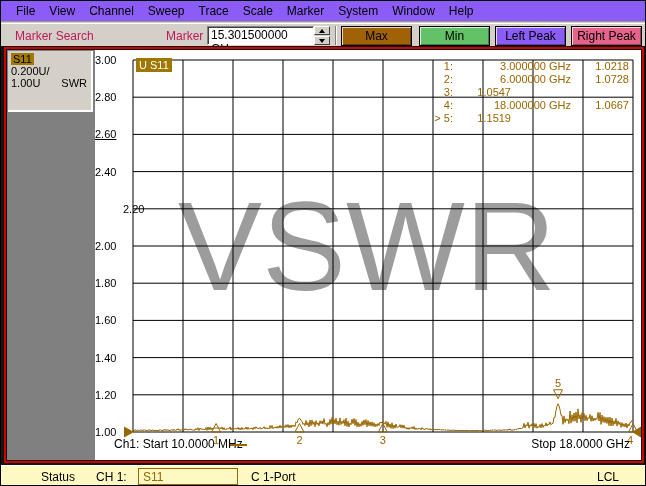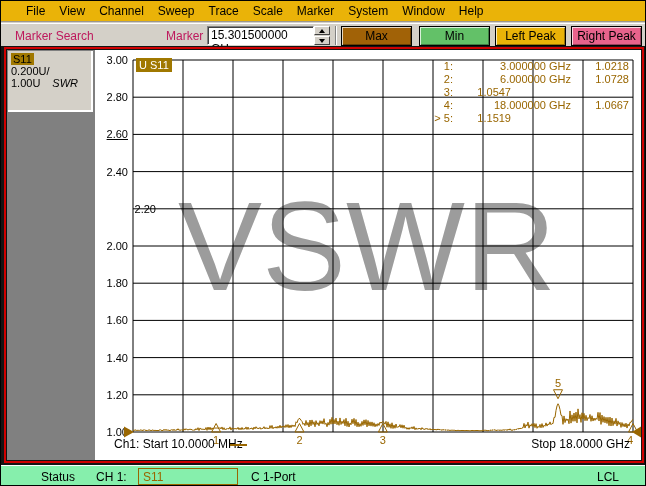--- a/index.html
+++ b/index.html
@@ -4,21 +4,21 @@
 <style>
   * { margin:0; padding:0; box-sizing:border-box; font-family:"Liberation Sans", sans-serif; }
   html,body { background:#000; }
   .window {
     position:relative; width:646px; height:486px; background:#d4d0c8;
     border:1px solid #000; overflow:hidden;
   }
   
   .menubar {
     position:absolute; left:0; top:0; width:100%; height:21px;
-    background:#eab308; display:flex; align-items:center; padding-left:18px;
+    background:#8b5cf6; display:flex; align-items:center; padding-left:8px;
     border-bottom:1px solid #9a968e;
   }
   .menu-item { font-size:12px; color:#000; padding:0 7px; line-height:19px; }
   
   .toolbar {
     position:absolute; left:0; top:22px; width:100%; height:23px;
     background:#d4d0c8; border-top:1px solid #fff;
   }
   .tb-label { position:absolute; font-size:12px; color:#be185d; top:5px; }
   #marker-search-label { left:14px; }
@@ -51,39 +51,39 @@
     border:2px solid #cf0000; background:#141414; }
   .inner { position:absolute; inset:1px; display:flex; }
   .sidebar { width:88px; background:#808080; position:relative; }
   .trace-panel {
     position:absolute; left:1px; top:1px; width:85px; height:61px;
     background:#d4d0c8; border-right:2px solid #fff; border-bottom:2px solid #fff;
     font-size:11px; color:#000; padding:2px 3px;
   }
   .trace-name { display:inline-block; background:#a07800; color:#000; padding:0 2px; }
   .trace-refline { position:relative; }
-  .trace-format { position:absolute; right:10px; top:0;font-style:italic; }
+  .trace-format { position:absolute; right:1px; top:0; }
   .screen { flex:1; background:#fff; position:relative; overflow:hidden; }
-  .ylabel { position:absolute; left:0; width:33px; text-align:right; font-size:11px; color:#000; height:13px; }
+  .ylabel { position:absolute; left:0; width:33px; text-align:left; font-size:11px; color:#000; height:13px; }
   .trace-label {
     position:absolute; left:41px; top:8px; background:#a07800; color:#fff;
     font-size:11px; padding:0 3px; height:14px; line-height:14px; z-index:5;
   }
   .mrow { position:absolute; left:300px; width:234px; height:13px; display:flex;
     font-size:11px; color:#996600; z-index:5; }
   .mrow span { display:block; text-align:right; }
   .m-n { width:58px; } .m-f { width:118px; } .m-v { width:58px; }
   #plot-svg { position:absolute; left:38px; top:10px; overflow:visible; }
   .annot { position:absolute; top:387px; height:14px; font-size:12px; color:#000; z-index:6; }
   #start-label { left:19px; }
   #stop-label { right:11px; }
   .legend-dash { position:absolute; left:135px; top:394px; width:17px; height:2px; background:#996600; z-index:6; }
   
   .statusbar { position:absolute; left:0; top:464px; width:100%; height:22px;
-    background:#86efac; border-top:1px solid #fff; font-size:12px; color:#000; }
+    background:#fef9c3; border-top:1px solid #fff; font-size:12px; color:#000; }
   .sb-item { position:absolute; top:4px; }
   #sb-status { left:40px; }
   #sb-channel { left:95px; }
   .sb-meas { position:absolute; left:137px; top:2px; width:100px; height:17px;
     border:1px solid #996600; color:#996600; padding:1px 0 0 4px; }
   #sb-cal { left:250px; }
   #sb-lcl { right:26px; }
 </style>
 </head>
 <body>
@@ -112,21 +112,21 @@
           <div class="tri-up"></div>
         </div>
       <div class="spin-btn spin-dn">
           <div class="tri-dn"></div>
         </div>
     </div>
     <div class="tb-sep"></div>
     <div id="tb-buttons">
         <div class="tb-btn" style="left: 340px; background: #a16207;">Max</div>
         <div class="tb-btn" style="left: 418px; background: rgb(99, 193, 104);">Min</div>
-        <div class="tb-btn" style="left: 494px; background: #eab308;">Left Peak</div>
+        <div class="tb-btn" style="left: 494px; background: #8b5cf6;">Left Peak</div>
         <div class="tb-btn" style="left: 570px; background: rgb(232, 99, 140);">Right Peak</div>
       </div>
   </div>
 
   <div class="display">
     <div class="redframe">
       <div class="inner">
         <div class="sidebar">
           <div class="trace-panel">
             <div><span class="trace-name">S11</span></div>

